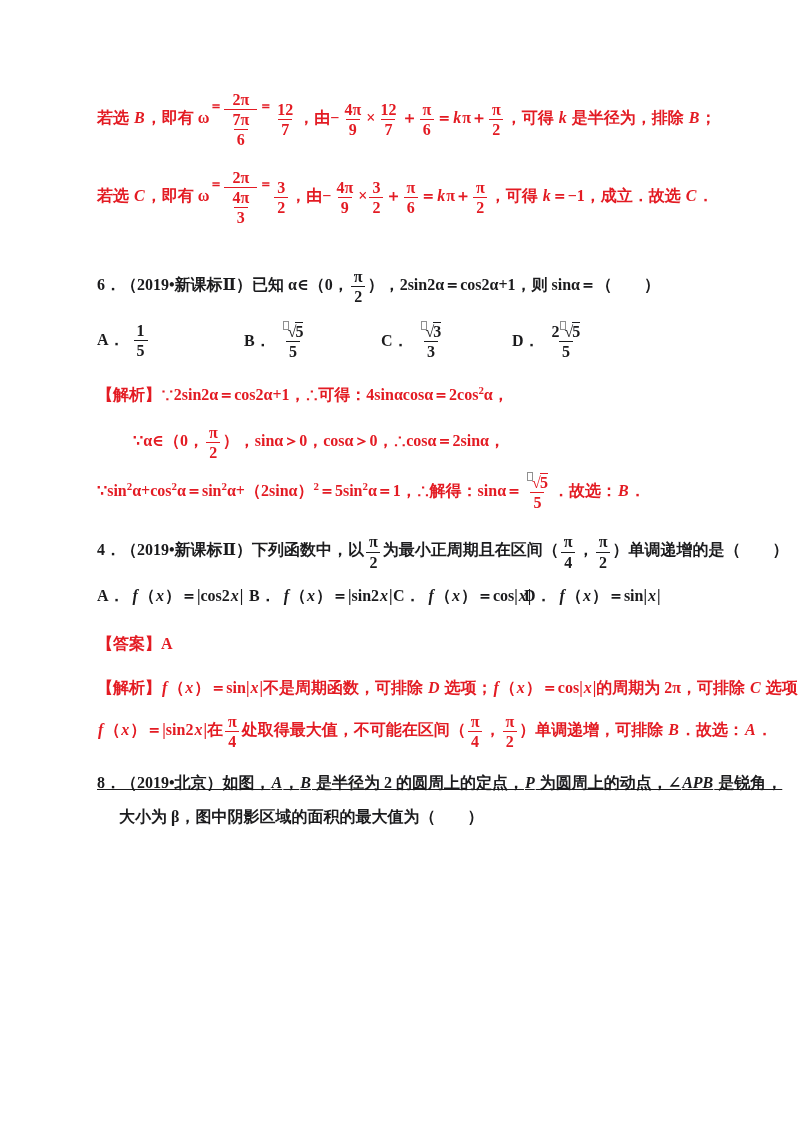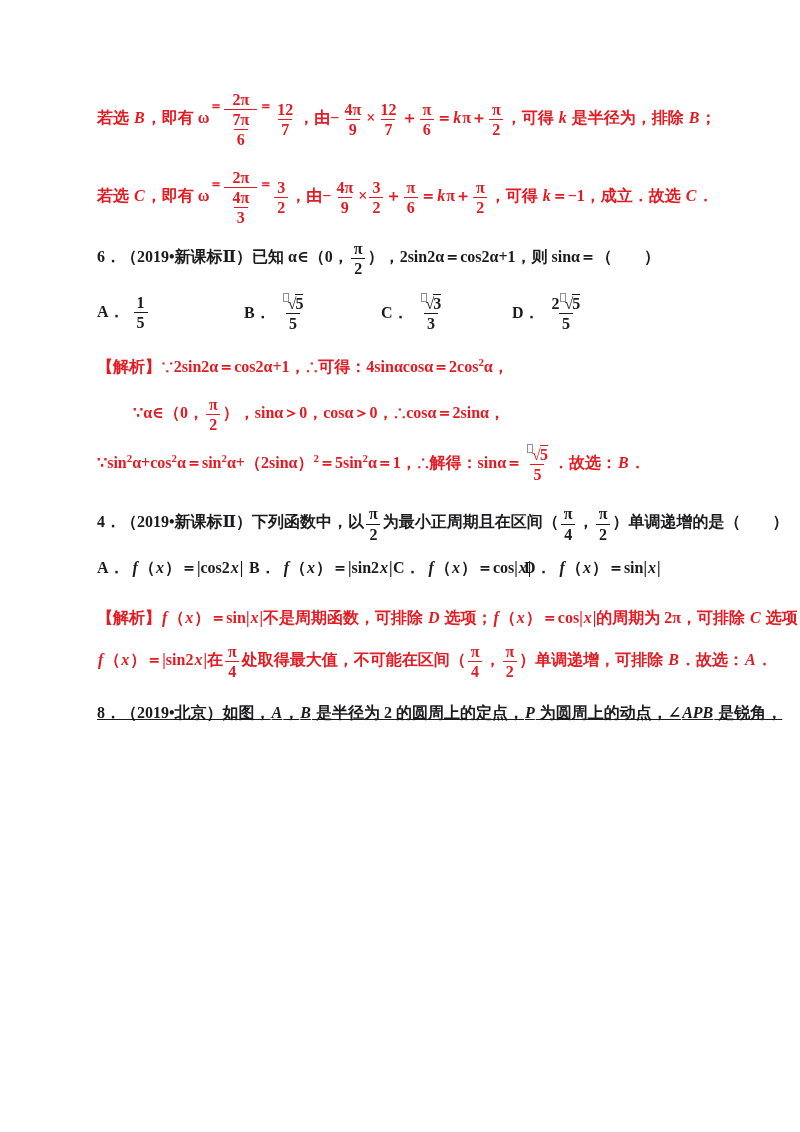--- a/index.html
+++ b/index.html
@@ -6,21 +6,21 @@
   * { margin:0; padding:0; box-sizing:border-box; }
   html,body { width:800px; height:1132px; background:var(--bg); overflow:hidden; }
   body { font-family:"Liberation Serif","DejaVu Serif",serif; font-weight:bold; color:var(--ink); }
   .doc { position:absolute; left:97px; top:90px; width:660px; font-size:16px; }
   .line { white-space:nowrap; line-height:1.5; }
   .line.red { color:var(--red); }
 
   
   [data-name="choice-b-check"]   { margin-top:0; }
   [data-name="choice-c-check"]   { margin-top:18px; }
-  [data-name="q6-stem"]          { margin-top:12px; }
+  [data-name="q6-stem"]          { margin-top:40px; }
   [data-name="q6-options"]       { margin-top:14px; height:50px; }
   [data-name="q6-answer"]        { margin-top:24px; }
   [data-name="q6-analysis-1"]    { margin-top:12px; }
   [data-name="q6-analysis-2"]    { margin-top:16px;margin-left:36px; }
   [data-name="q6-analysis-3"]    { margin-top:10px; }
   [data-name="q7-stem"]          { margin-top:20px; }
   [data-name="q7-options"]       { margin-top:12px; height:30px; }
   [data-name="q7-answer"]        { margin-top:18px; }
   [data-name="q7-analysis-1"]    { margin-top:20px; }
   [data-name="q7-analysis-2"]    { margin-top:12px; }
@@ -186,25 +186,27 @@
       <div class="opt" data-name="option-D">
         <span class="opt-label" data-name="option-label">D．</span>
         <span class="it" data-name="italic-variable">f</span>
         <span class="tx" data-name="text-run">（</span>
         <span class="it" data-name="italic-variable">x</span>
         <span class="tx" data-name="text-run">）＝sin|</span>
         <span class="it" data-name="italic-variable">x</span>
         <span class="tx" data-name="text-run">|</span>
       </div>
     </div>
+    <div class="line red" data-name="q7-answer"><span class="tx" data-name="text-run">【答案】A</span></div>
     <div class="line red" data-name="q7-analysis-1"><span class="tx" data-name="text-run">【解析】</span><span class="it" data-name="italic-variable">f</span><span class="tx" data-name="text-run">（</span><span class="it" data-name="italic-variable">x</span><span class="tx" data-name="text-run">）＝sin|</span><span class="it" data-name="italic-variable">x</span><span class="tx" data-name="text-run">|不是周期函数，可排除 </span><span class="it" data-name="italic-variable">D</span><span class="tx" data-name="text-run"> 选项；</span><span class="it" data-name="italic-variable">f</span><span class="tx" data-name="text-run">（</span><span class="it" data-name="italic-variable">x</span><span class="tx" data-name="text-run">）＝cos|</span><span class="it" data-name="italic-variable">x</span><span class="tx" data-name="text-run">|的周期为 2π，可排除 </span><span class="it" data-name="italic-variable">C</span><span class="tx" data-name="text-run"> 选项；</span></div>
     <div class="line red" data-name="q7-analysis-2"><span class="it" data-name="italic-variable">f</span><span class="tx" data-name="text-run">（</span><span class="it" data-name="italic-variable">x</span><span class="tx" data-name="text-run">）＝|sin2</span><span class="it" data-name="italic-variable">x</span><span class="tx" data-name="text-run">|在</span><span class="frac" data-name="fraction">
         <span class="num" data-name="fraction-numerator"><span class="tx" data-name="text-run">π</span></span>
         <span class="den" data-name="fraction-denominator"><span class="tx" data-name="text-run">4</span></span>
       </span><span class="tx" data-name="text-run">处取得最大值，不可能在区间（</span><span class="frac" data-name="fraction">
         <span class="num" data-name="fraction-numerator"><span class="tx" data-name="text-run">π</span></span>
         <span class="den" data-name="fraction-denominator"><span class="tx" data-name="text-run">4</span></span>
       </span><span class="tx" data-name="text-run">，</span><span class="frac" data-name="fraction">
         <span class="num" data-name="fraction-numerator"><span class="tx" data-name="text-run">π</span></span>
         <span class="den" data-name="fraction-denominator"><span class="tx" data-name="text-run">2</span></span>
       </span><span class="tx" data-name="text-run">）单调递增，可排除 </span><span class="it" data-name="italic-variable">B</span><span class="tx" data-name="text-run">．故选：</span><span class="it" data-name="italic-variable">A</span><span class="tx" data-name="text-run">．</span></div>
     <div class="line" data-name="q8-stem-1"><span class="tx" data-name="text-run">8．（2019•北京）如图，</span><span class="it" data-name="italic-variable">A</span><span class="tx" data-name="text-run">，</span><span class="it" data-name="italic-variable">B</span><span class="tx" data-name="text-run"> 是半径为 2 的圆周上的定点，</span><span class="it" data-name="italic-variable">P</span><span class="tx" data-name="text-run"> 为圆周上的动点，∠</span><span class="it" data-name="italic-variable">APB</span><span class="tx" data-name="text-run"> 是锐角，</span></div>
+    <div class="line" data-name="q8-stem-2"><span class="tx" data-name="text-run">大小为 β，图中阴影区域的面积的最大值为（　　）</span></div>
   </div>
 
 </body></html>

